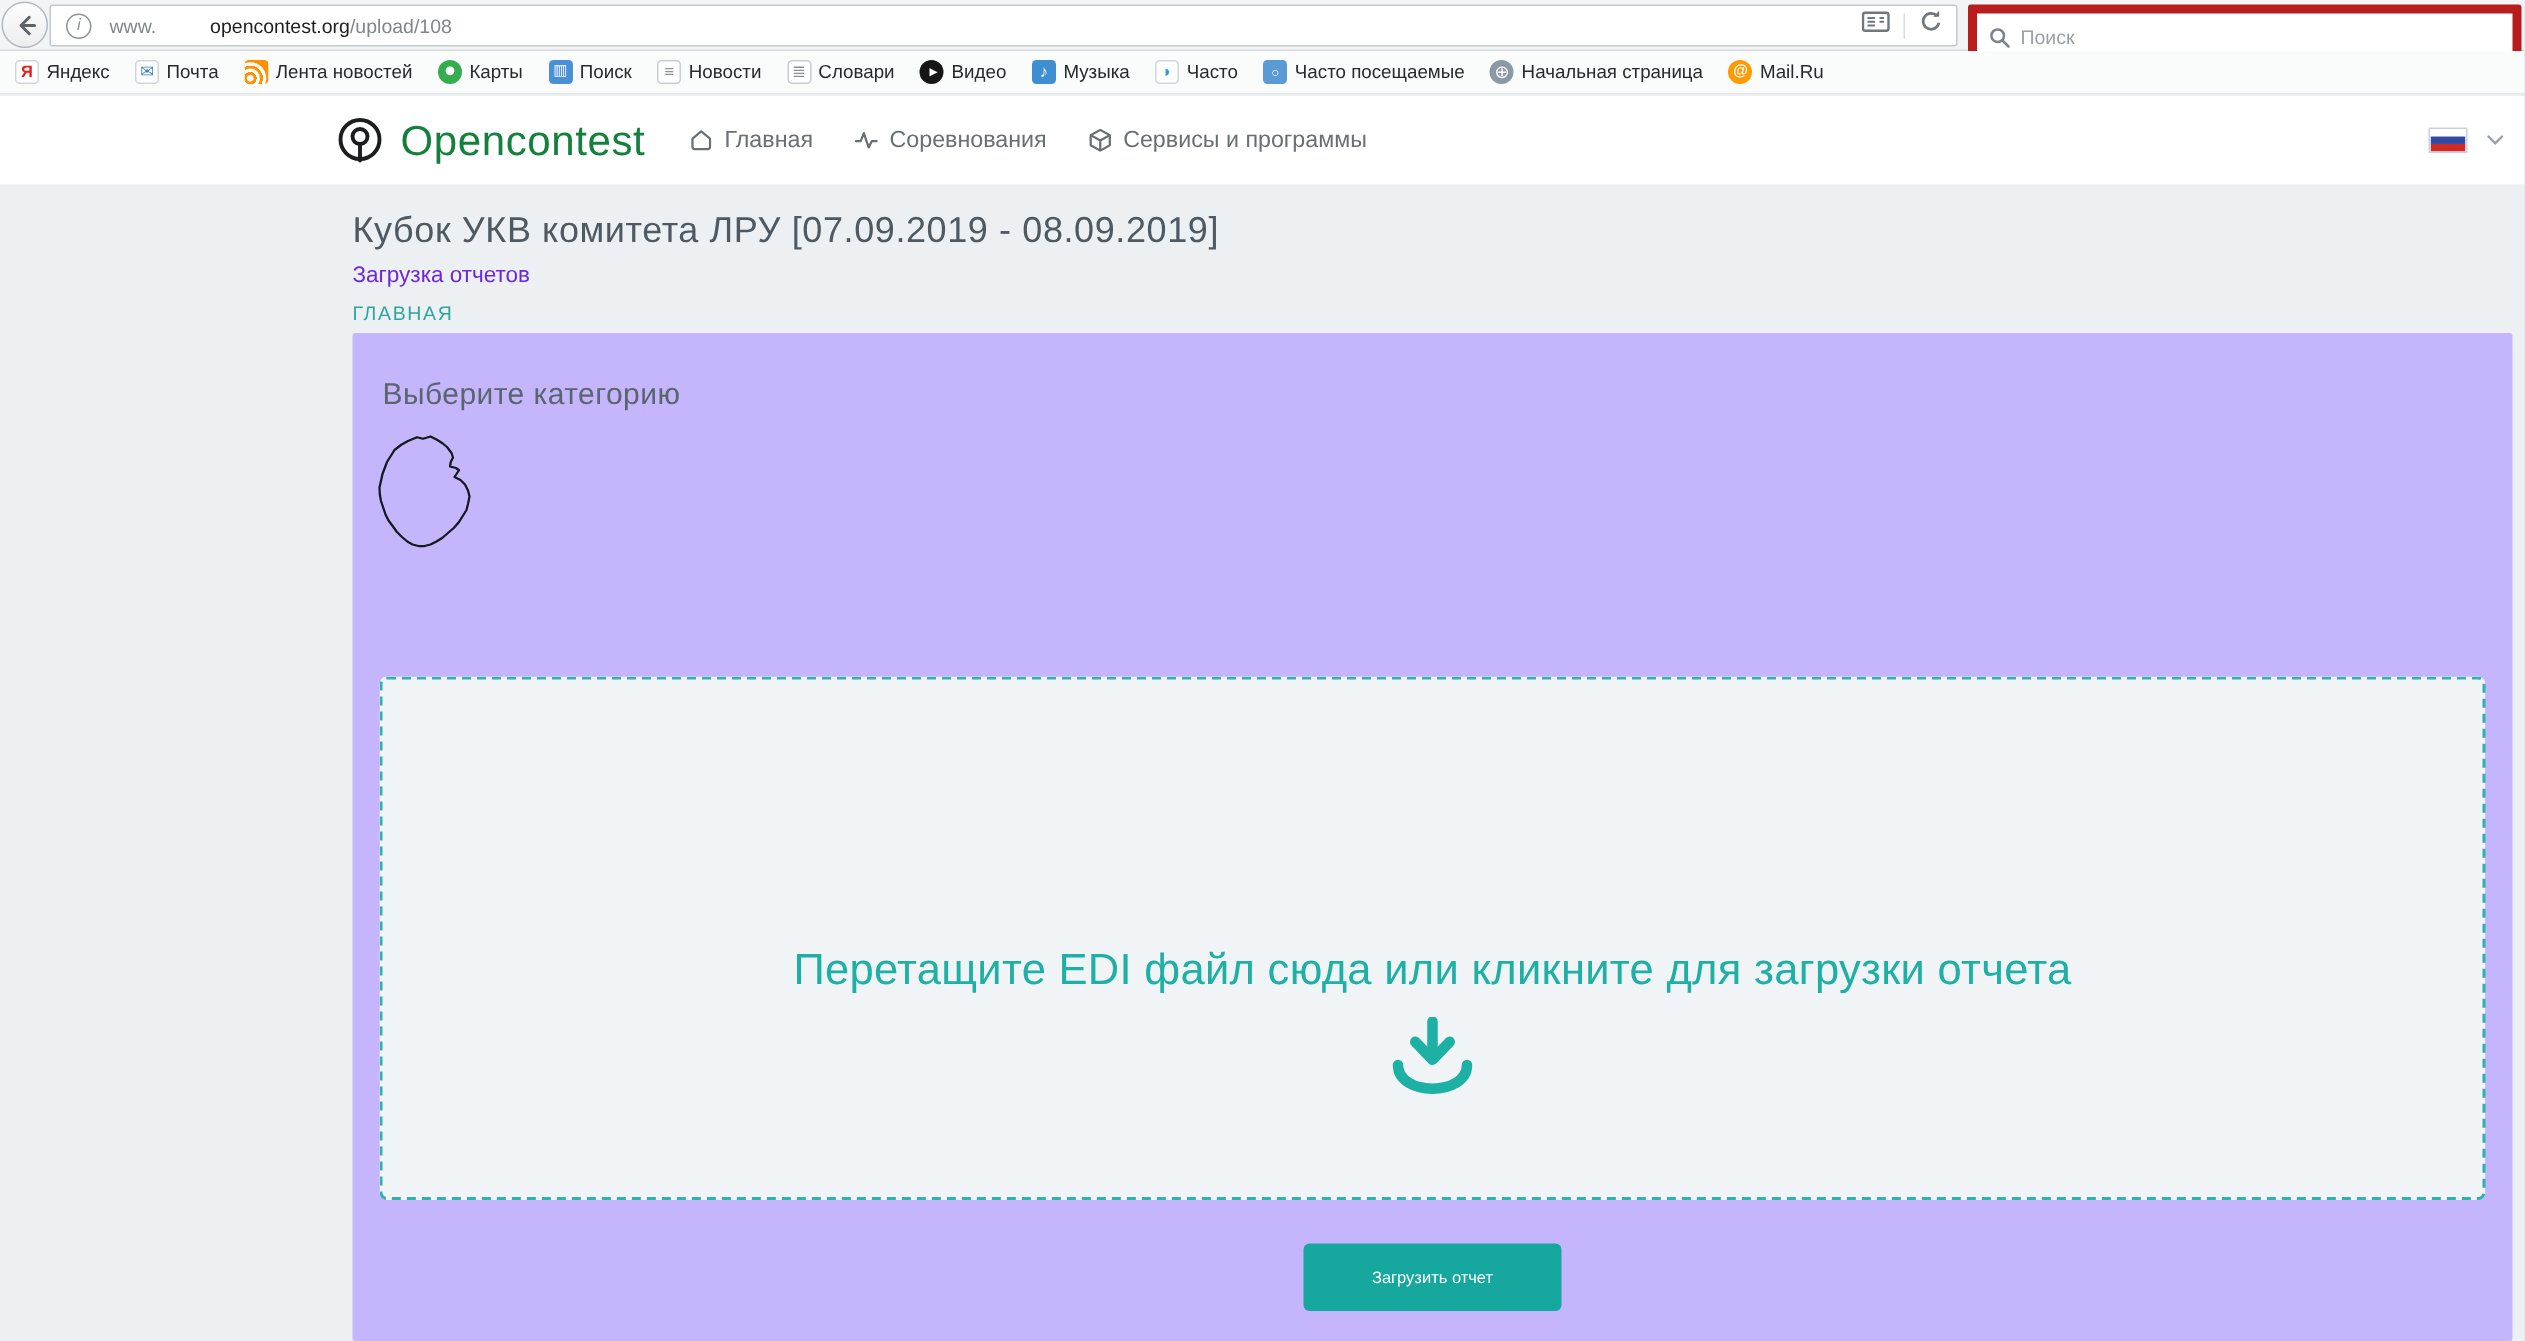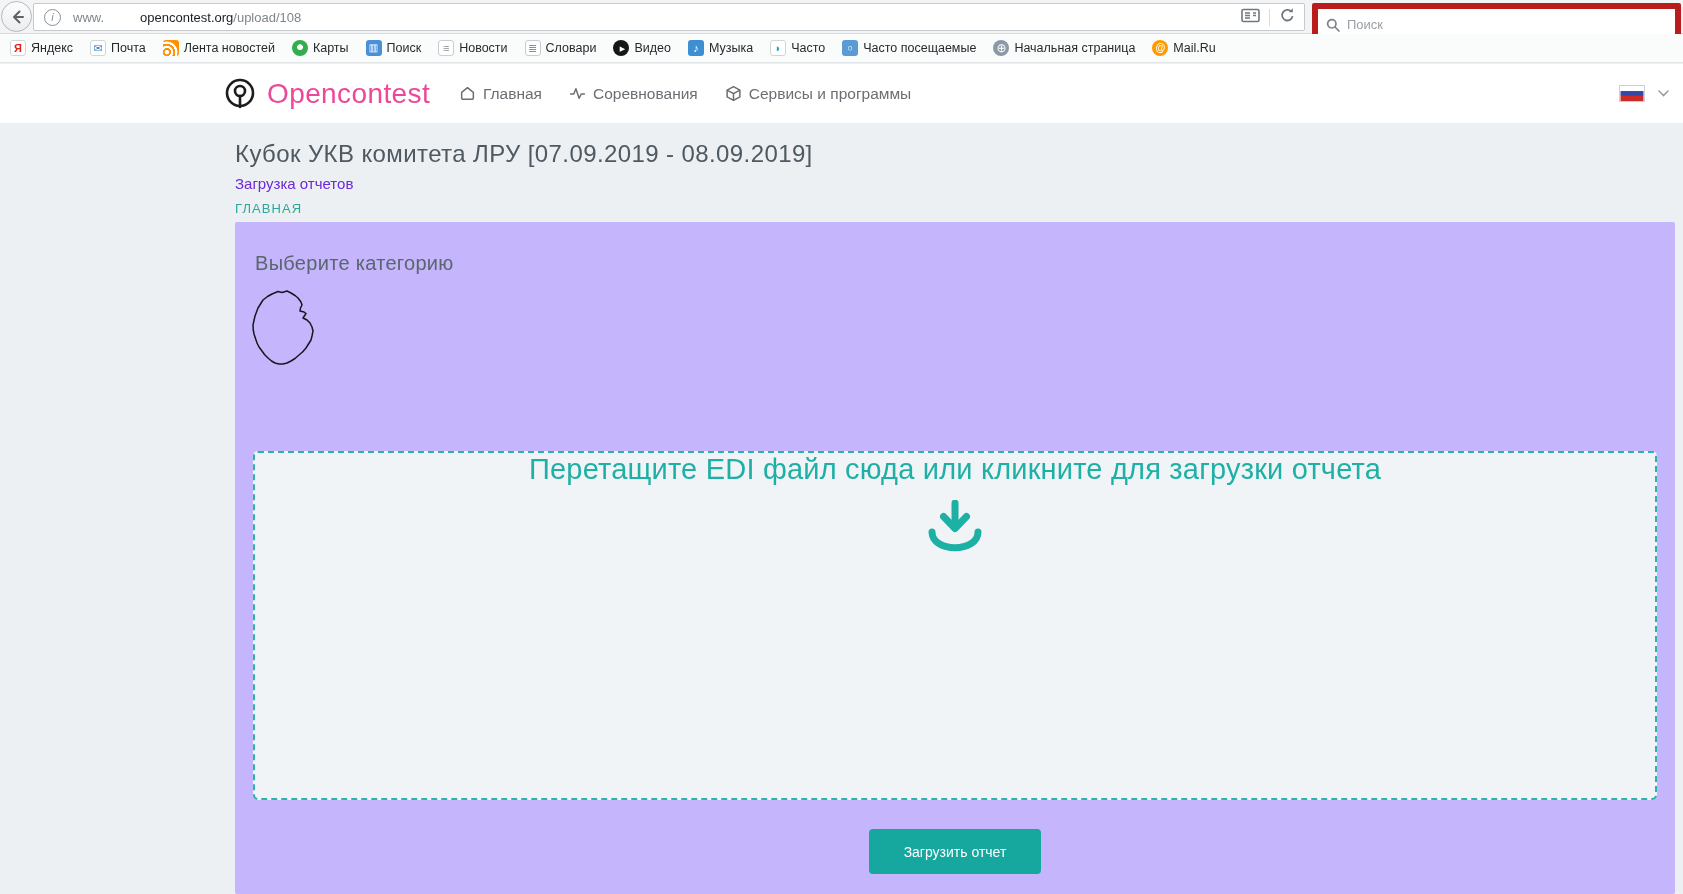--- a/index.html
+++ b/index.html
@@ -50,21 +50,21 @@
   .bmi.disk   { background:#fff; border:1px solid #d2d5d8; color:#27a6c3; font-size:11px; }
   .bmi.freq   { background:#5b9bd5; color:#fff; font-size:9px; }
   .bmi.home   { background:#8b98a5; border-radius:50%; color:#fff; font-size:12px; }
   .bmi.mailru { background:#ff9a00; border-radius:50%; color:#fff; font-weight:bold; font-size:10px; }
 
   
   .site-header { position:absolute; top:64px; left:0; width:1683px; height:60px;
     background:#fff; border-bottom:1px solid #eceeef; z-index:4; }
   .brand { position:absolute; left:222px; top:0; height:100%; display:flex;
     align-items:center; gap:9px; }
-  .brand-text { font-size:28px; color:#ec4899; font-weight:500; letter-spacing:.4px; }
+  .brand-text { font-size:28px; color:#15803d; font-weight:500; letter-spacing:.4px; }
   .main-nav { position:absolute; left:459px; top:0; height:100%; display:flex;
     align-items:center; gap:27px; }
   .nav-item { display:flex; align-items:center; gap:7px; font-size:15.5px; color:#6a6f74; }
   .lang { position:absolute; right:14px; top:0; height:100%; display:flex;
     align-items:center; gap:13px; }
   .flag { width:26px; height:17px; border:1px solid #c9d0d8; display:block; }
 
   
   .page { position:absolute; top:125px; left:0; width:1683px; height:769px;
     background:#edf0f3; }
@@ -83,28 +83,28 @@
   .radio { width:15px; height:15px; border-radius:50%; border:1px solid #8e9296;
     background:radial-gradient(circle at 35% 30%, #ffffff, #dfe1e2 70%, #c8cbcd);
     position:relative; flex:0 0 auto; }
   .radio.checked::after { content:""; position:absolute; left:3px; top:3px; width:7px;
     height:7px; border-radius:50%;
     background:radial-gradient(circle at 38% 32%, #9fd0f2 0 1.5px, #2f6ca8 55%, #1d4c7e); }
   .radio-label { margin-left:27px; font-size:18px; color:#5f6a72; letter-spacing:.2px; }
 
   .dropzone { position:absolute; left:18px; top:229px; width:1404px; height:349px;
     border:2px dashed #2db3a8; border-radius:5px; background:#f1f4f7;
-    display:flex; flex-direction:column; align-items:center; 
+    display:flex; flex-direction:column; align-items:center; padding-top:178px;
     cursor:pointer; }
   .dz-text { font-size:29px; color:#1fb0a5; letter-spacing:.2px; }
   .dz-icon { margin-top:14px; }
 
   .submit-btn { position:absolute; top:607px; left:50%; transform:translateX(-50%);
     min-width:172px; height:45px; padding:0 24px; background:#16a79f; color:#fff;
-    border:none; border-radius:4px; font-size:14px; font-family:"Liberation Sans",sans-serif;
+    border:none; border-radius:4px; font-size:11px; font-family:"Liberation Sans",sans-serif;
     cursor:pointer; }
 
   .annotation { position:absolute; left:0; top:0; width:1683px; height:894px;
     pointer-events:none; z-index:9; }
 </style>
 </head>
 <body>
 
 <div class="topbar">
   <div class="back-btn">

